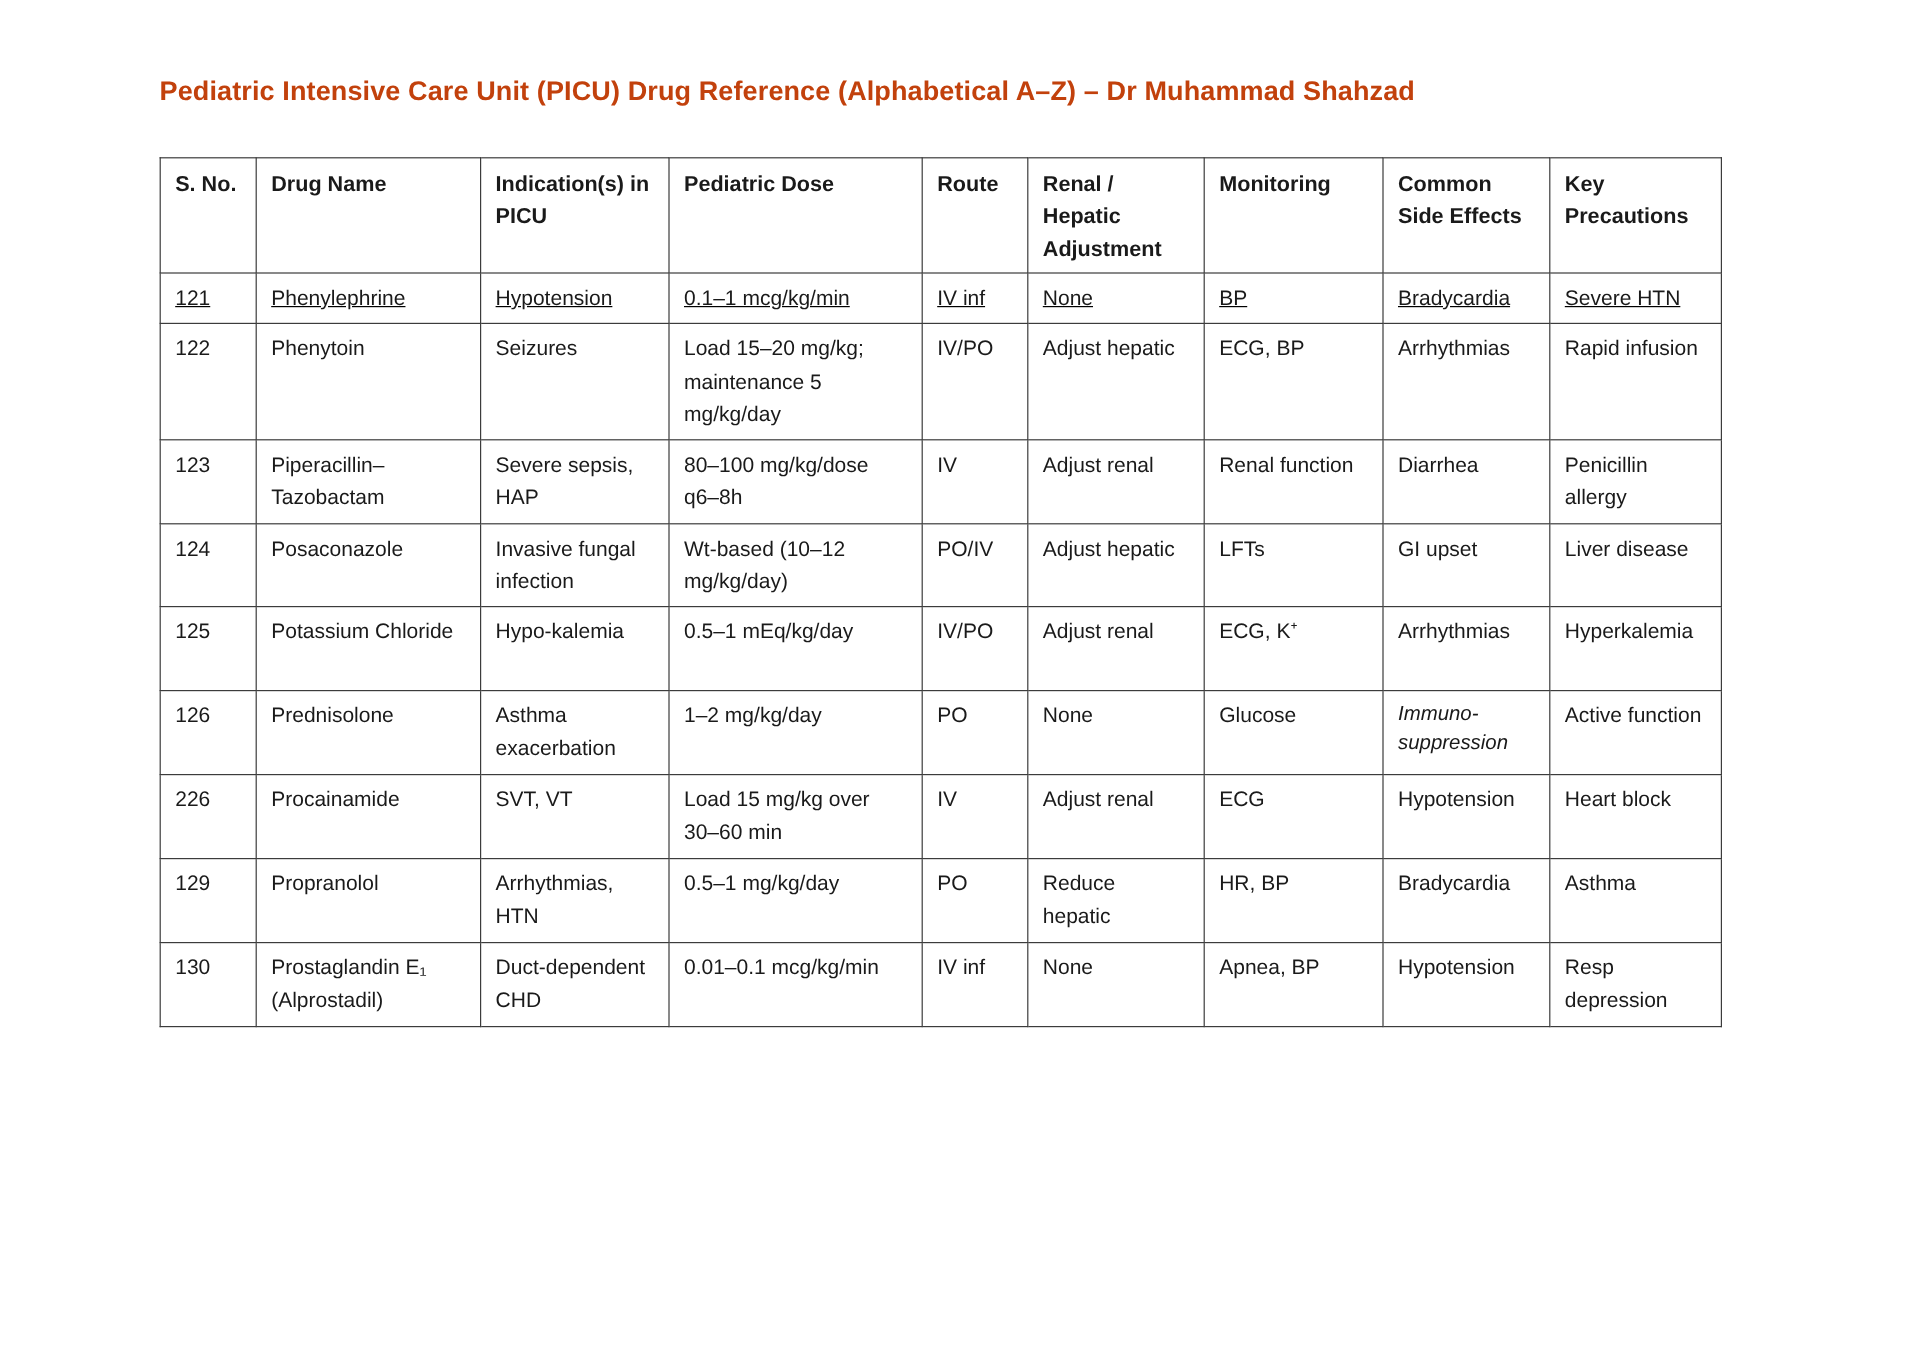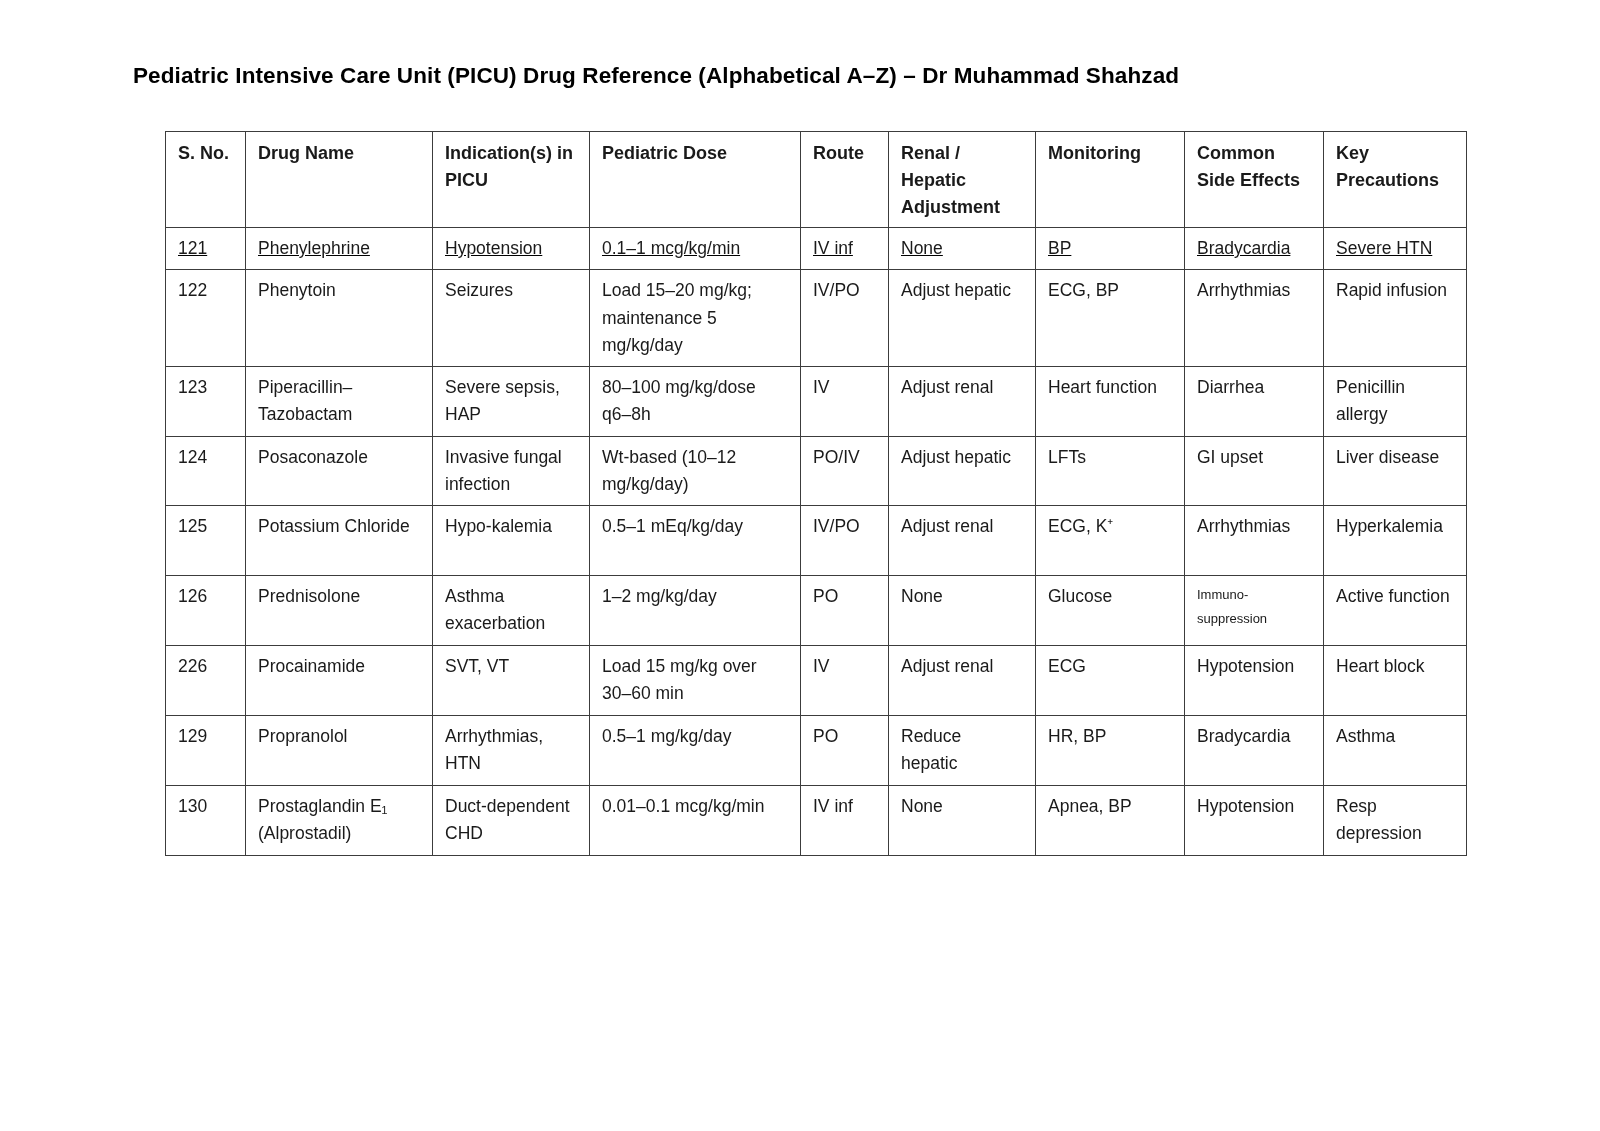--- a/index.html
+++ b/index.html
@@ -18,41 +18,40 @@
     height: 1131px;
     background: #ffffff;
   }
   .doc-title {
     position: absolute;
     left: 133px;
     top: 63px;
     margin: 0;
     font-size: 22.5px;
     font-weight: bold;
-    color: #000000;
+    color: #c2410c;
     letter-spacing: 0.1px;
     white-space: nowrap;
     z-index: 3;
   }
   
   .watermark {
     position: absolute;
     left: 480px;
     top: 330px;
     width: 650px;
     height: 440px;
     z-index: 1;
     pointer-events: none;
   }
   .table-wrap {
     position: absolute;
     left: 133px;
     top: 131px;
     z-index: 2;
-    margin-left: 32px;
   }
   table.drug-table {
     border-collapse: collapse;
     table-layout: fixed;
     width: 1301px;
     background: transparent;
   }
   .drug-table th, .drug-table td {
     border: 1px solid #3c3c3c;
     vertical-align: top;
@@ -67,22 +66,23 @@
     line-height: 27px;
     padding: 8px 8px 6px 12px;
   }
   .drug-table td {
     font-size: 17.5px;
     font-weight: normal;
     line-height: 27.5px;
     padding: 7px 14px 6px 12px;
   }
   .drug-table td.small {
-    font-size: 13px;
+    font-size: 17px;
     line-height: 24px;
+    font-style: italic;
   }
   .drug-table thead tr { height: 79px; }
   .drug-table tbody tr:nth-child(1)  { height: 42px; text-decoration: underline; }
   .drug-table tbody tr:nth-child(2)  { height: 96px; }
   .drug-table tbody tr:nth-child(3)  { height: 70px; }
   .drug-table tbody tr:nth-child(4)  { height: 69px; }
   .drug-table tbody tr:nth-child(5)  { height: 70px; }
   .drug-table tbody tr:nth-child(6)  { height: 70px; }
   .drug-table tbody tr:nth-child(7)  { height: 70px; }
   .drug-table tbody tr:nth-child(8)  { height: 70px; }
@@ -146,21 +146,21 @@
             <td>Arrhythmias</td>
             <td>Rapid infusion</td>
           </tr>
           <tr>
             <td>123</td>
             <td>Piperacillin–Tazobactam</td>
             <td>Severe sepsis, HAP</td>
             <td>80–100 mg/kg/dose q6–8h</td>
             <td>IV</td>
             <td>Adjust renal</td>
-            <td>Heart function</td>
+            <td>Renal function</td>
             <td>Diarrhea</td>
             <td>Penicillin allergy</td>
           </tr>
           <tr>
             <td>124</td>
             <td>Posaconazole</td>
             <td>Invasive fungal infection</td>
             <td>Wt-based (10–12 mg/kg/day)</td>
             <td>PO/IV</td>
             <td>Adjust hepatic</td>

